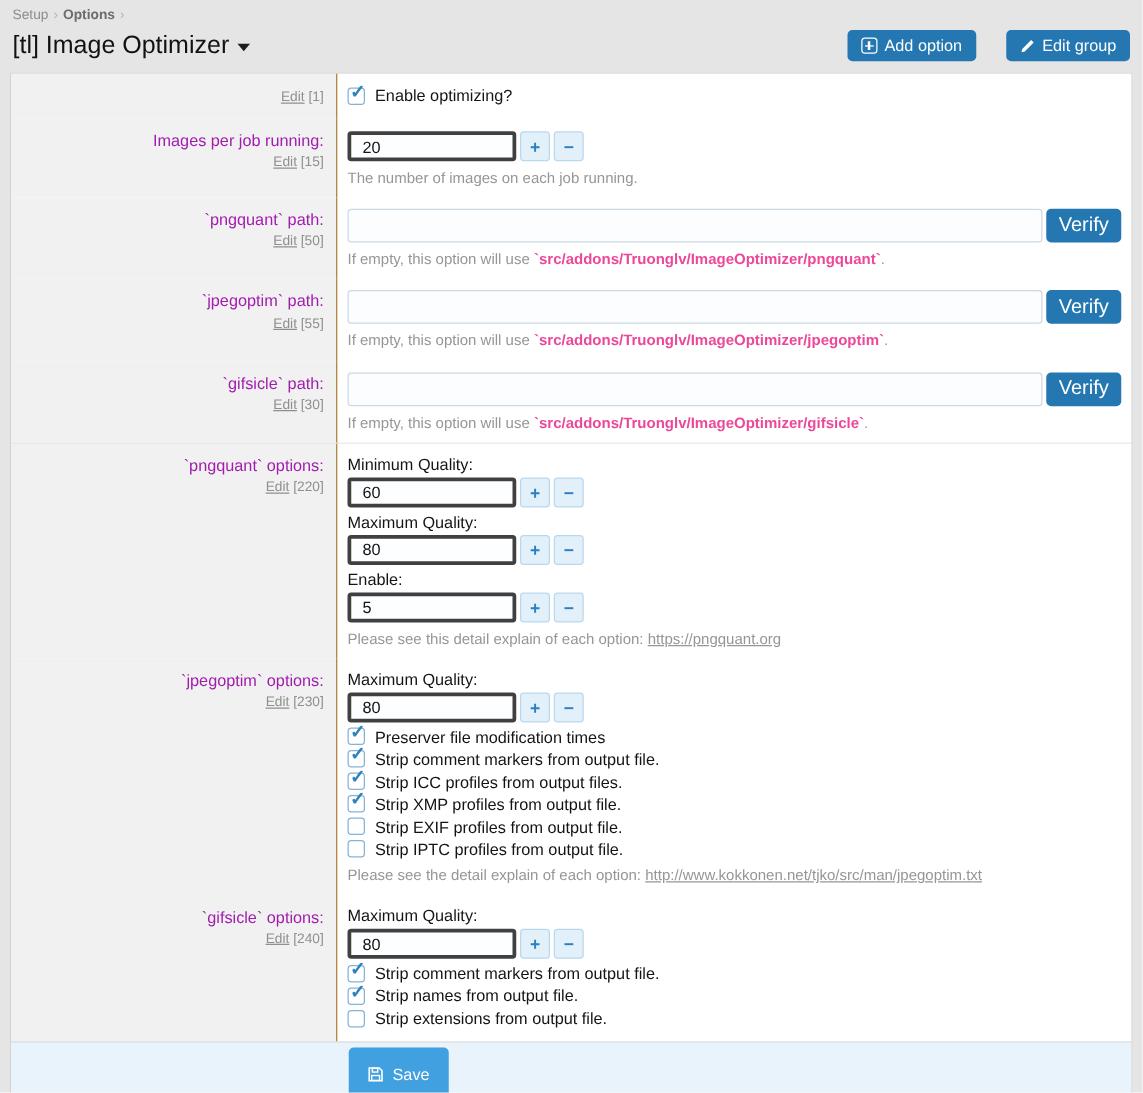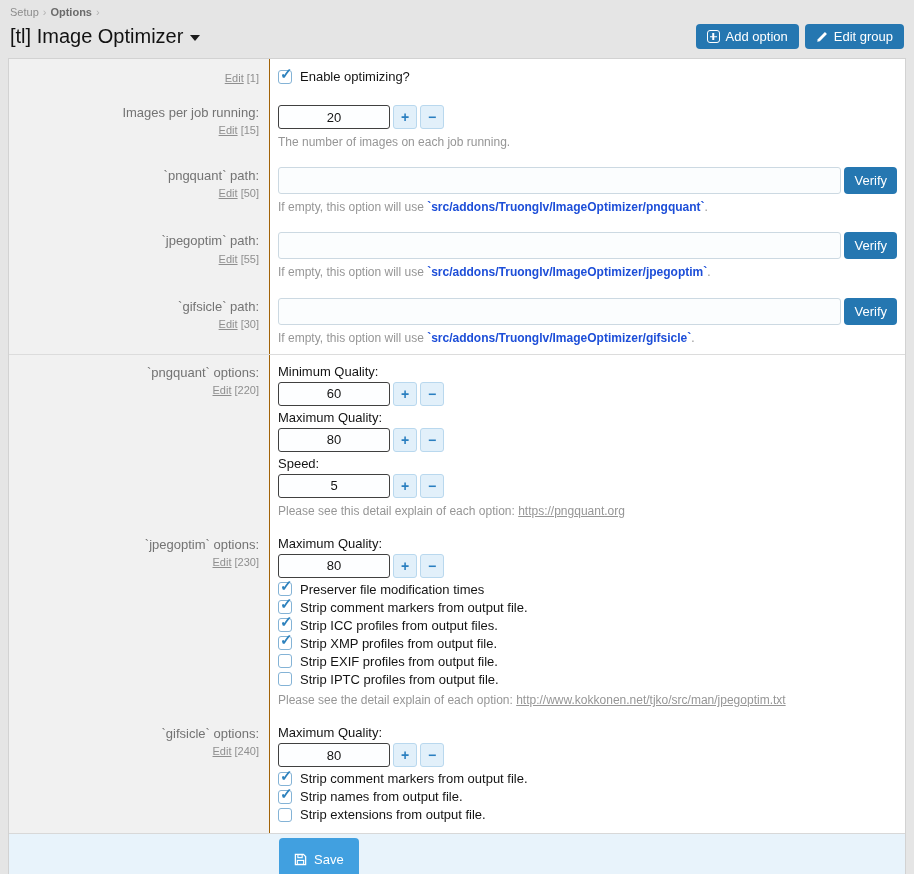--- a/index.html
+++ b/index.html
@@ -14,86 +14,86 @@
   }
   
   .top-area { padding: 4px 10px 0 10px; }
   .breadcrumb { font-size: 11px; color: #979797; padding: 2px 0 5px 0; }
   .breadcrumb a { color: #8c8c8c; text-decoration: none; cursor: pointer; }
   .breadcrumb a.crumb-strong { font-weight: bold; color: #6b6b6b; }
   .breadcrumb .sep { color: #b3b3b3; margin: 0 4px; }
   .header-row { display: flex; align-items: center; justify-content: space-between; padding: 1px 0 9px 0; }
   .page-title { font-size: 20px; color: #121212; display: flex; align-items: center; gap: 7px; cursor: pointer; font-weight: 500; }
   .caret-down { width: 0; height: 0; border-left: 5px solid transparent; border-right: 5px solid transparent; border-top: 6px solid #1c1c1c; margin-top: 3px; }
-  .hbtns { display: flex; gap: 6px; align-items: center; }
+  .hbtns { display: flex; gap: 24px; align-items: center; }
   .btn-dark {
     background: #2577b1; color: #fff; border: none; border-radius: 4px;
     height: 25px; padding: 0 11px; font-size: 13px;
     display: inline-flex; align-items: center; gap: 6px; cursor: pointer;
     font-family: "Liberation Sans", sans-serif;
   }
   .plus-box { width: 13px; height: 13px; border: 1.5px solid #fff; border-radius: 3px; position: relative; display: inline-block; }
   .plus-box::before { content: ""; position: absolute; left: 50%; top: 2px; bottom: 2px; width: 1.5px; background: #fff; transform: translateX(-50%); }
   .plus-box::after  { content: ""; position: absolute; top: 50%; left: 2px; right: 2px; height: 1.5px; background: #fff; transform: translateY(-50%); }
 
   
   .panel { margin: 0 8px 7px 8px; background: #fff; border: 1px solid #d2d2d2; }
   .row { display: flex; }
   .cell-label {
     width: 261px; min-width: 261px;
     background: #f1f1f1; border-right: 1px solid #a16207;
     text-align: right; padding: 10px 10px 8px 6px;
   }
   .cell-content { flex: 1; padding: 8px 8px 8px 8px; background: #fff; }
-  .opt-label { font-size: 13px; color: #737373; line-height: 1.25; }
+  .opt-label { font-size: 13px; color: #a21caf; line-height: 1.25; }
   .edit-line { font-size: 11px; color: #8f8f8f; margin-top: 3px; }
   .edit-line a { color: #8f8f8f; text-decoration: underline; cursor: pointer; }
   .section-divider { height: 1px; background: #dcdcdc; }
 
   
   .check-item { display: flex; align-items: center; gap: 8px; margin: 3px 0; line-height: 15px; }
   .check-item .cb-label { cursor: default; }
   .cbox {
     width: 14px; height: 14px; min-width: 14px;
     border: 1px solid #84b3d6; border-radius: 3px; background: #fff;
     position: relative; cursor: pointer; display: inline-block;
   }
   .cbox.checked::after {
     content: "✓"; position: absolute; left: 1px; top: -5px;
     font-size: 15px; font-weight: bold; color: #2e82bd;
   }
   .first-check { margin-top: 2px; }
 
   .stepper { display: flex; align-items: stretch; height: 24px; margin: 2px 0 4px 0; }
   .stepper input {
-    width: 112px; border: 1px solid #404040; background: #fdfeff; border-radius: 3px;
-    text-align: center; padding: 0 9px; font-size: 13px; color: #141414;
+    width: 135px; border: 3px solid #404040; background: #fdfeff; border-radius: 3px;
+    text-align: left; padding: 0 9px; font-size: 13px; color: #141414;
     font-family: "Liberation Sans", sans-serif; outline: none;
   }
   .step-btn {
     width: 24px; margin-left: 3px; border: 1px solid #b9d8ee; background: #e2f0fa;
     color: #2a7fc0; font-weight: bold; font-size: 14px; border-radius: 3px;
     display: inline-flex; align-items: center; justify-content: center; cursor: pointer;
     font-family: "Liberation Sans", sans-serif;
   }
 
   .path-row { display: flex; align-items: center; gap: 3px; margin: 1px 0 2px 0; }
   .text-input {
     flex: 1; height: 27px; border: 1px solid #ccd9e2; background: #fbfdfe;
     border-radius: 3px; padding: 0 8px; font-size: 13px; color: #141414;
     font-family: "Liberation Sans", sans-serif; outline: none;
   }
   .btn-verify {
     background: #2577b1; color: #fff; border: none; border-radius: 4px;
-    height: 27px; padding: 0 10px; font-size: 13px; cursor: pointer;
+    height: 27px; padding: 0 10px; font-size: 16px; cursor: pointer;
     font-family: "Liberation Sans", sans-serif;
   }
 
   .hint { font-size: 12px; color: #969696; margin-top: 5px; line-height: 1.35; }
-  .hint strong { color: #1d4ed8; }
+  .hint strong { color: #ec4899; }
   .hint a { color: #969696; text-decoration: underline; cursor: pointer; }
   .sub-label { font-size: 13px; color: #141414; margin: 1px 0 3px 0; }
   .field-group { margin-bottom: 4px; }
 
   
   .panel-footer {
     background: #e8f3fb; border-top: 1px solid #d8d8d8;
     padding: 4px 8px 4px 270px;
   }
   .btn-save {
@@ -219,21 +219,21 @@
       </div>
       <div class="field-group">
         <div class="sub-label">Maximum Quality:</div>
         <div class="stepper">
           <input type="text" value="80" style="">
           <span class="step-btn">+</span>
           <span class="step-btn">−</span>
         </div>
       </div>
       <div class="field-group">
-        <div class="sub-label">Speed:</div>
+        <div class="sub-label">Enable:</div>
         <div class="stepper">
           <input type="text" value="5" style="">
           <span class="step-btn">+</span>
           <span class="step-btn">−</span>
         </div>
       </div>
       <div class="hint"><span>Please see this detail explain of each option: </span><a>https://pngquant.org</a></div>
     </div>
   </div>
 

